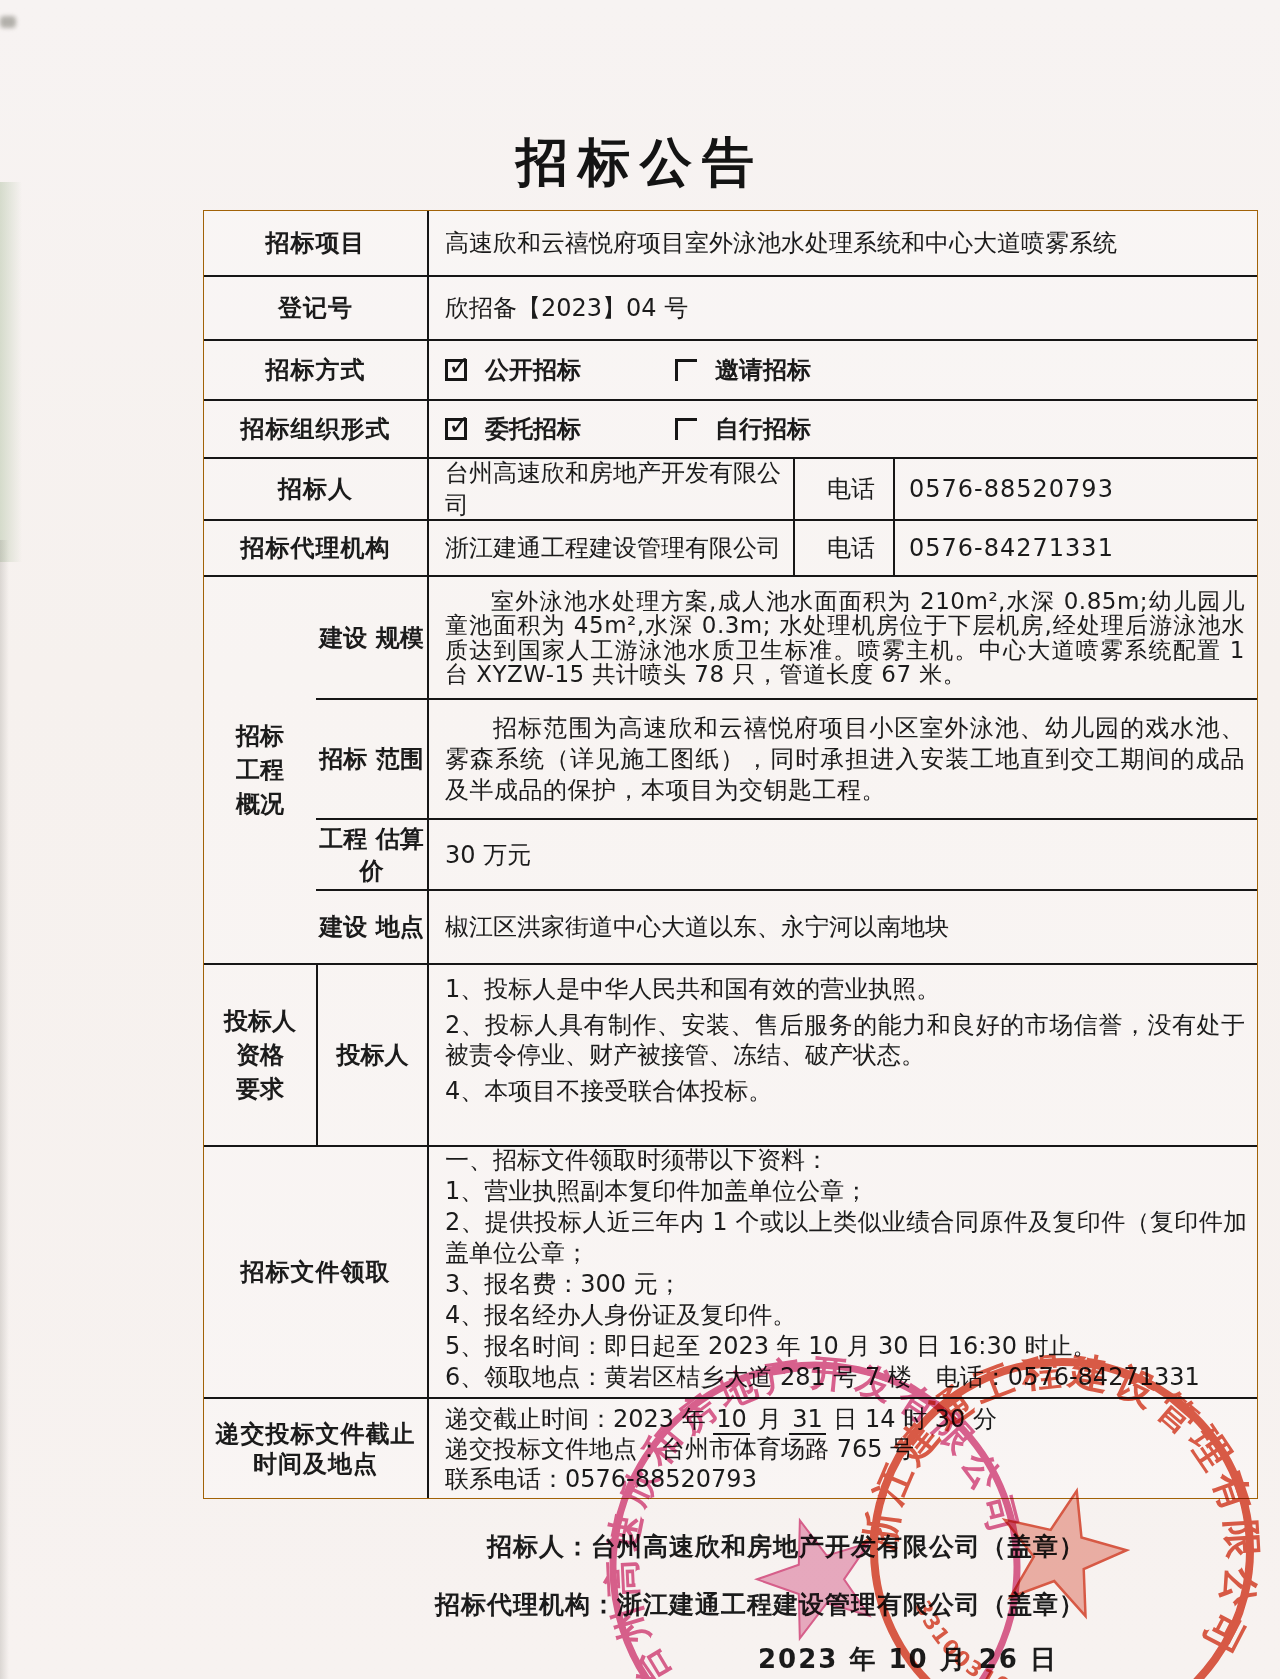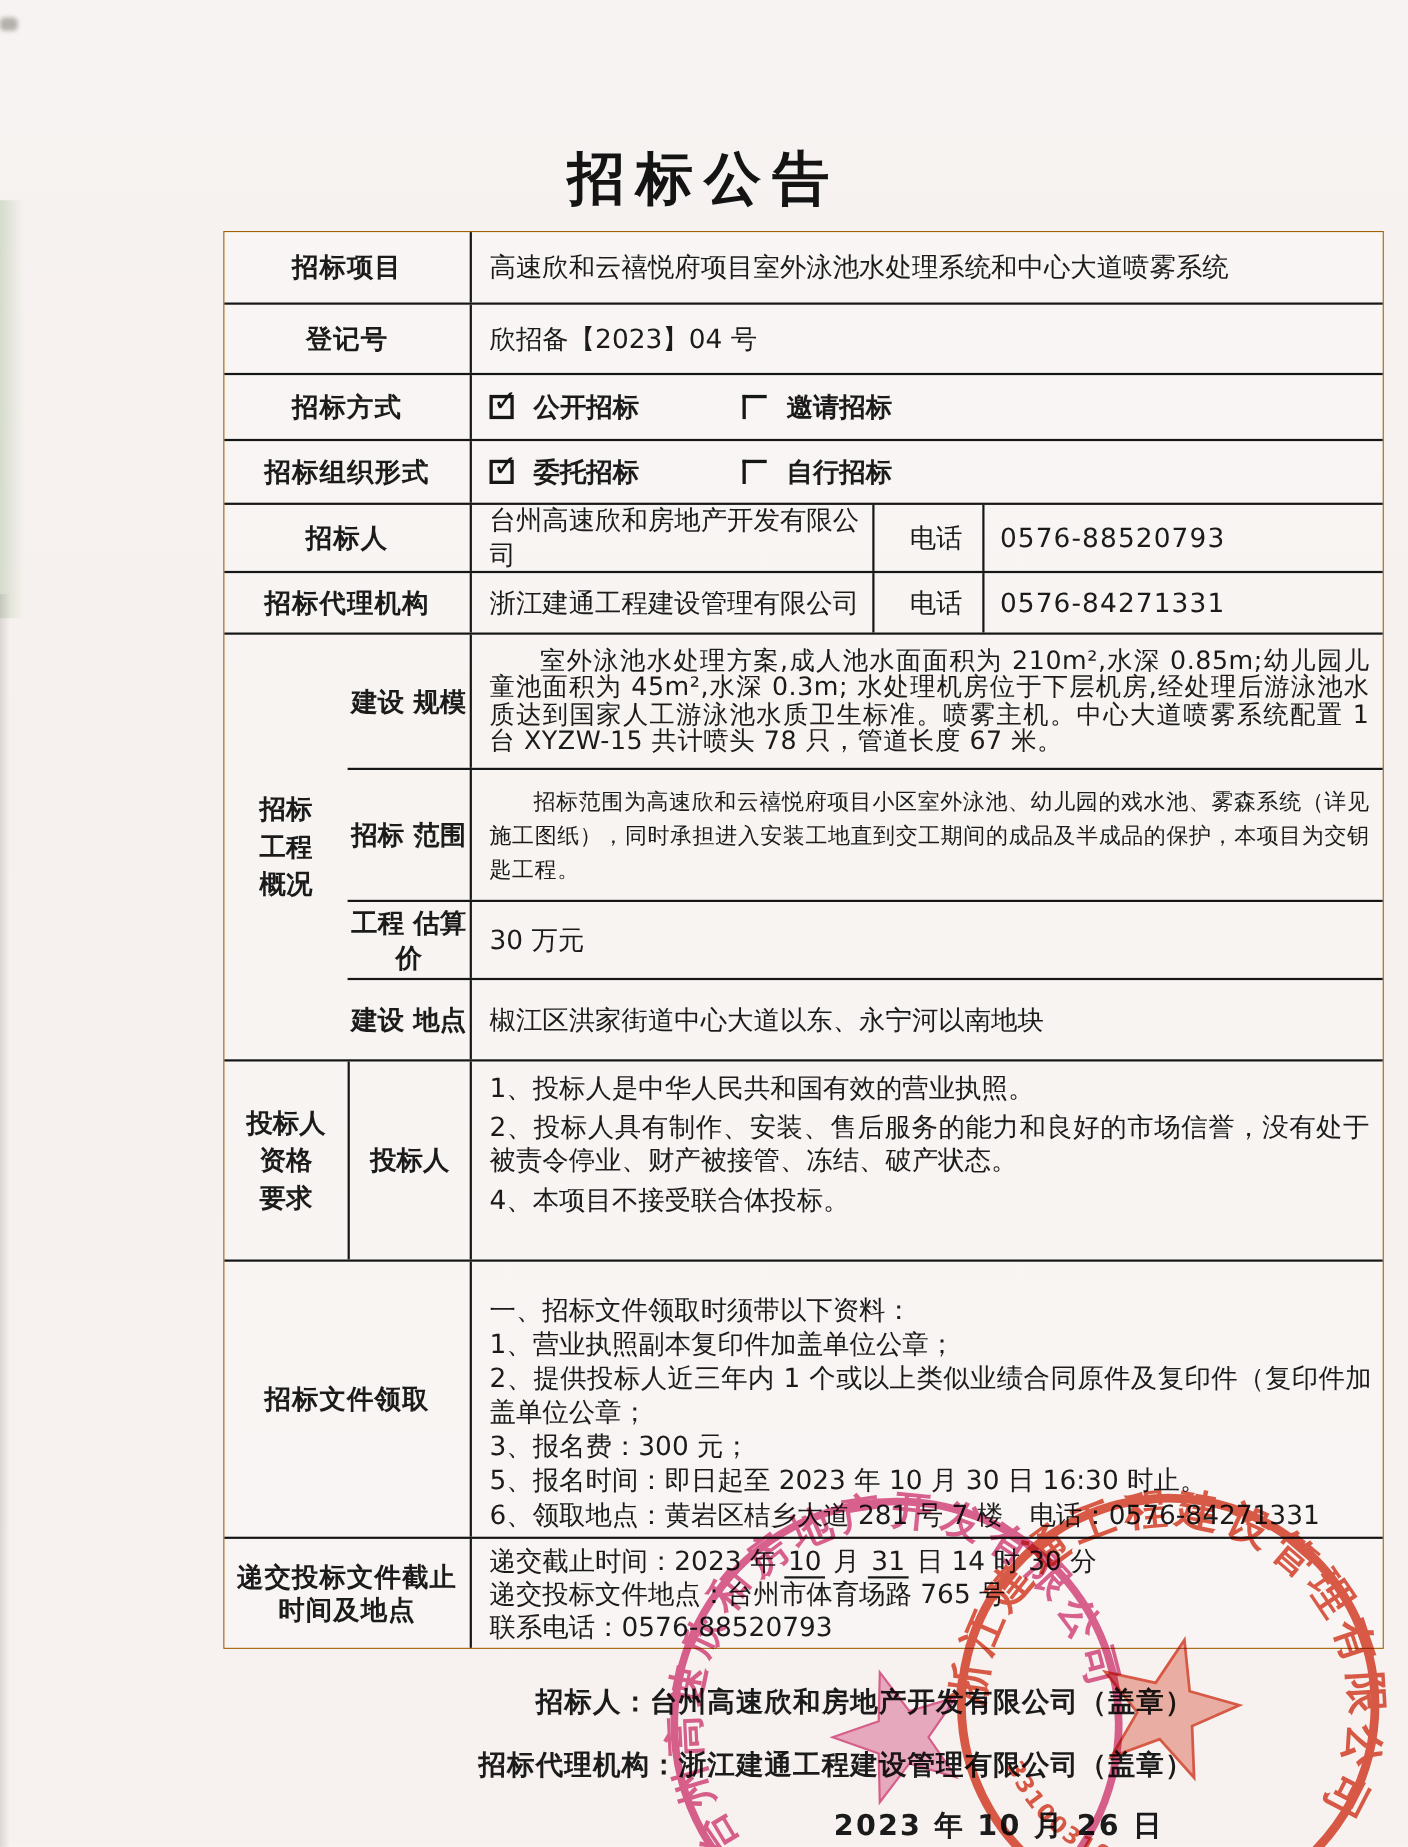--- a/index.html
+++ b/index.html
@@ -56,21 +56,21 @@
   .r-overview { height:388px; }
   .g-lab { width:112px; justify-content:center; text-align:center; font-weight:bold; flex-shrink:0; }
   .g-lab .lines span, .lab .lines span { display:block; line-height:34px; }
   .g-sub { flex:1; display:flex; flex-direction:column; }
   .g-subrow { display:flex; border-top:2px solid #161616; }
   .g-subrow:first-child { border-top:none; }
   .s-lab { width:111px; justify-content:center; text-align:center; font-weight:bold; flex-shrink:0; }
   .s-val { flex:1; flex-direction:column; justify-content:center; align-items:stretch; padding:4px 12px 4px 16px; }
   .sr-scale { height:122px; } .sr-scope { height:120px; } .sr-est { height:72px; } .sr-loc { height:74px; }
   .para { text-indent:2em; text-align:justify; font-size:23px; line-height:24.5px; letter-spacing:.5px; }
-  .para2 { text-indent:2em; text-align:justify; font-size:20px; line-height:31px; letter-spacing:.5px; }
+  .para2 { text-indent:2em; text-align:justify; font-size:24px; line-height:31px; letter-spacing:.5px; }
 
   .r-qual { height:182px; }
   .q-items { flex:1; flex-direction:column; align-items:stretch; padding:6px 12px 6px 16px; }
   .q-items p { line-height:30px; margin:3px 0; text-align:justify; }
 
   .r-doc { height:252px; }
   .d-items { flex-direction:column; justify-content:flex-end; align-items:stretch; }
   .d-items p { line-height:31px; text-align:justify; }
 
   .r-sub { height:101px; }
@@ -225,20 +225,21 @@
     </div>
   </div>
 
   <div class="t-row r-doc">
     <div class="cell lab">招标文件领取</div>
     <div class="cell val d-items">
       <p>一、招标文件领取时须带以下资料：</p>
       <p>1、营业执照副本复印件加盖单位公章；</p>
       <p>2、提供投标人近三年内 1 个或以上类似业绩合同原件及复印件（复印件加盖单位公章；</p>
       <p>3、报名费：300 元；</p>
+      <p>4、报名经办人身份证及复印件。</p>
       <p>5、报名时间：即日起至 2023 年 10 月 30 日 16:30 时止。</p>
       <p>6、领取地点：黄岩区桔乡大道 281 号 7 楼　电话：0576-84271331</p>
     </div>
   </div>
 
   <div class="t-row r-sub">
     <div class="cell lab">
       <span class="lines">
         <span style="line-height:30px;">递交投标文件截止</span>
         <span style="line-height:30px;">时间及地点</span>

